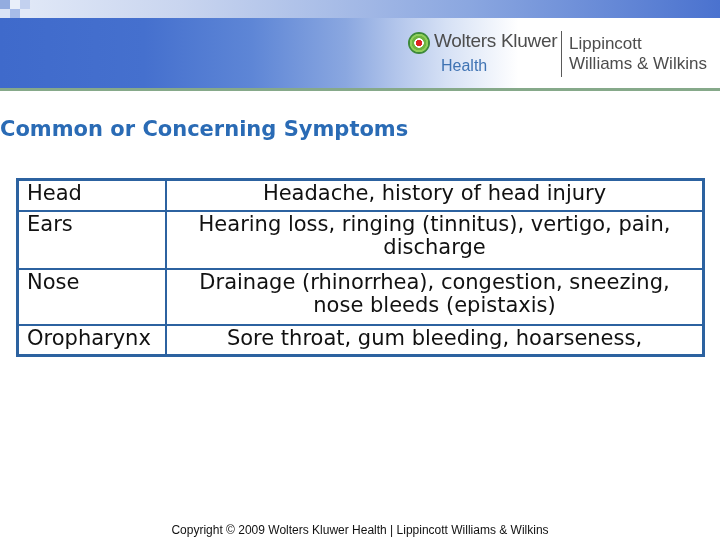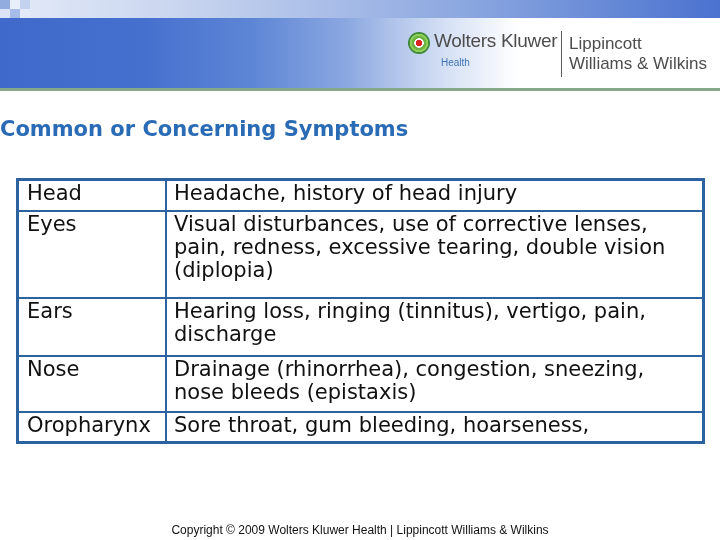--- a/index.html
+++ b/index.html
@@ -35,21 +35,21 @@
       position: absolute; left: 0; top: 2px; width: 22px; height: 22px; border-radius: 50%;
       background: radial-gradient(circle at 50% 50%, #d22 0 3px, #fff 3.5px 4.5px, #6db33f 5px 7px, #8fcf5a 7.5px 9px, #3d8a3a 9.5px 11px);
     }
     .wk-text {
       position: absolute; left: 26px; top: 0; white-space: nowrap;
       font-family: "Liberation Sans", sans-serif; font-size: 19px; color: #4d4d4d;
       letter-spacing: -0.3px;
     }
     .wk-health {
       position: absolute; left: 33px; top: 27px; white-space: nowrap;
-      font-family: "Liberation Sans", sans-serif; font-size: 10px; color: #3f73b3;
+      font-family: "Liberation Sans", sans-serif; font-size: 16px; color: #3f73b3;
     }
     .logo-divider {
       position: absolute; left: 561px; top: 31px; width: 1px; height: 46px; background: #5a5a5a;
     }
     .lww {
       position: absolute; left: 569px; top: 34px;
       font-family: "Liberation Sans", sans-serif; font-size: 17px; color: #4d4d4d; line-height: 20px;
       white-space: nowrap;
     }
 
@@ -63,21 +63,21 @@
       position: absolute; left: 16px; top: 178px; width: 689px;
       border-collapse: collapse;
       border: 3px solid #2c62a0;
       font-family: "DejaVu Sans", sans-serif; font-size: 21px; color: #111;
     }
     table.symptoms td {
       border: 2px solid #2c62a0; vertical-align: top;
       padding: 1px 7px 0 8px; line-height: 23px;
     }
     table.symptoms td.region { width: 131px; padding-left: 8px; white-space: nowrap; }
-    table.symptoms td.desc { padding-left: 7px; }
+    table.symptoms td.desc { padding-left: 7px; text-align: center; }
     tr.r-head td { height: 28px; }
     tr.r-eyes td { height: 84px; }
     tr.r-ears td { height: 55px; }
     tr.r-nose td { height: 53px; }
     tr.r-oro td { height: 27px; }
     tr.r-neck td { height: 53px; }
 
     .footer {
       position: absolute; left: 0; top: 523px; width: 720px; text-align: center;
       font-family: "Liberation Sans", sans-serif; font-size: 12px; color: #111;
@@ -110,24 +110,20 @@
 </div>
 
 <div class="title">Common or Concerning Symptoms</div>
 
 <table class="symptoms">
   <tbody>
     <tr class="r-head">
       <td class="region">Head</td>
       <td class="desc">Headache, history of head injury</td>
     </tr>
-    <tr class="r-eyes">
-      <td class="region">Eyes</td>
-      <td class="desc">Visual disturbances, use of corrective lenses, pain, redness, excessive tearing, double vision (diplopia)</td>
-    </tr>
     <tr class="r-ears">
       <td class="region">Ears</td>
       <td class="desc">Hearing loss, ringing (tinnitus), vertigo, pain, discharge</td>
     </tr>
     <tr class="r-nose">
       <td class="region">Nose</td>
       <td class="desc">Drainage (rhinorrhea), congestion, sneezing, nose bleeds (epistaxis)</td>
     </tr>
     <tr class="r-oro">
       <td class="region">Oropharynx</td>

